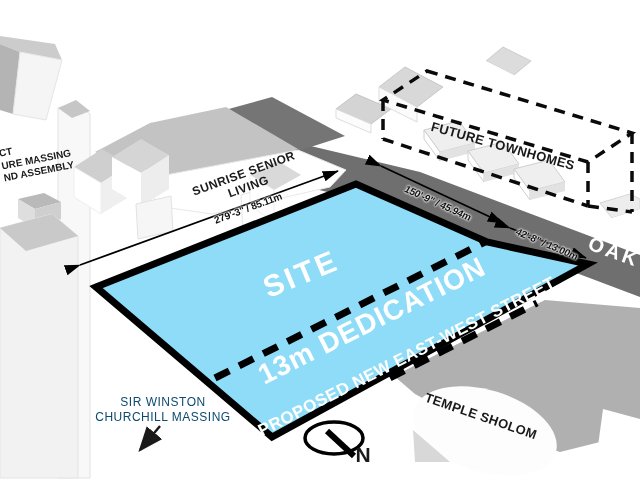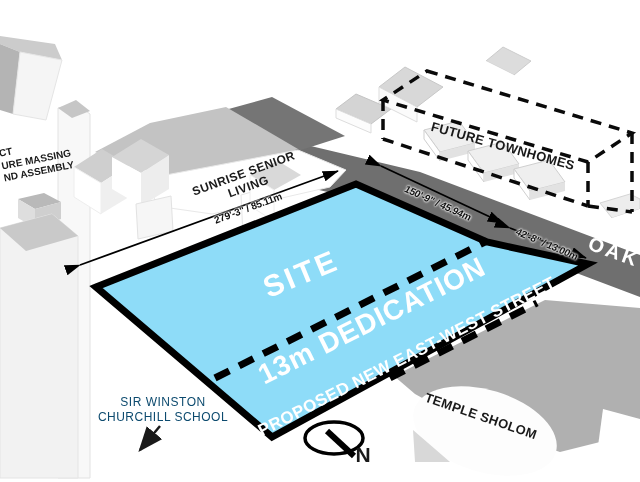--- a/index.html
+++ b/index.html
@@ -159,18 +159,18 @@
 
 <div class="lbl white" style="left:407px;top:357px;transform:translate(-50%,-50%) rotate(-27deg);
      font-size:17px;font-weight:600;letter-spacing:0.5px;">PROPOSED NEW EAST-WEST STREET</div>
 
 <div class="lbl blk" style="left:481px;top:416px;transform:translate(-50%,-50%) rotate(19deg);
      font-size:13px;font-weight:600;letter-spacing:0.3px;">TEMPLE SHOLOM</div>
 
 <div class="lbl two-line" style="left:163px;top:410px;transform:translate(-50%,-50%);
      font-size:12px;font-weight:400;color:#0c4a6e;letter-spacing:0.5px;line-height:15px;">
   <div>SIR WINSTON</div>
-  <div>CHURCHILL SCHOOL</div>
+  <div>CHURCHILL MASSING</div>
 </div>
 
 <div class="lbl blk" style="left:363px;top:455px;transform:translate(-50%,-50%);
      font-size:21px;font-weight:600;">N</div>
 </div>
 
 </body></html>

